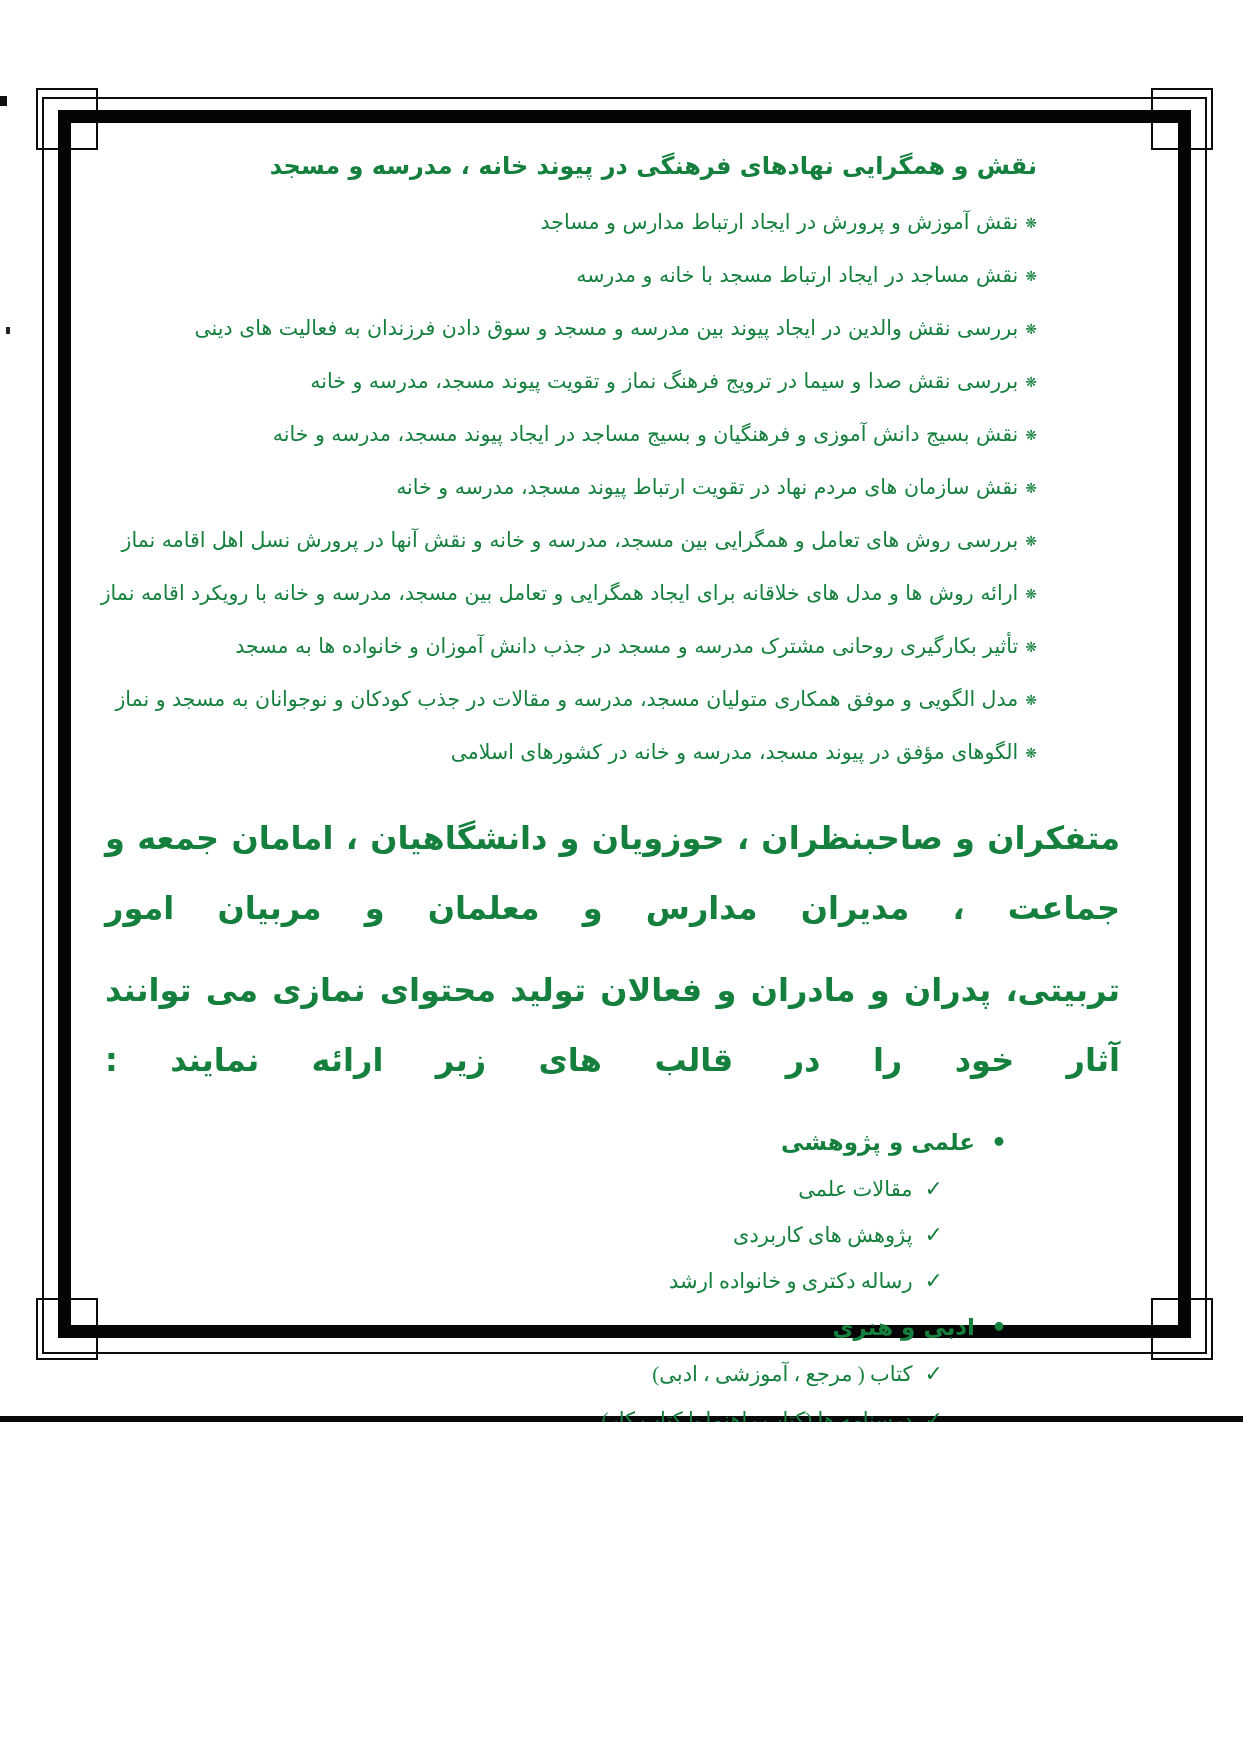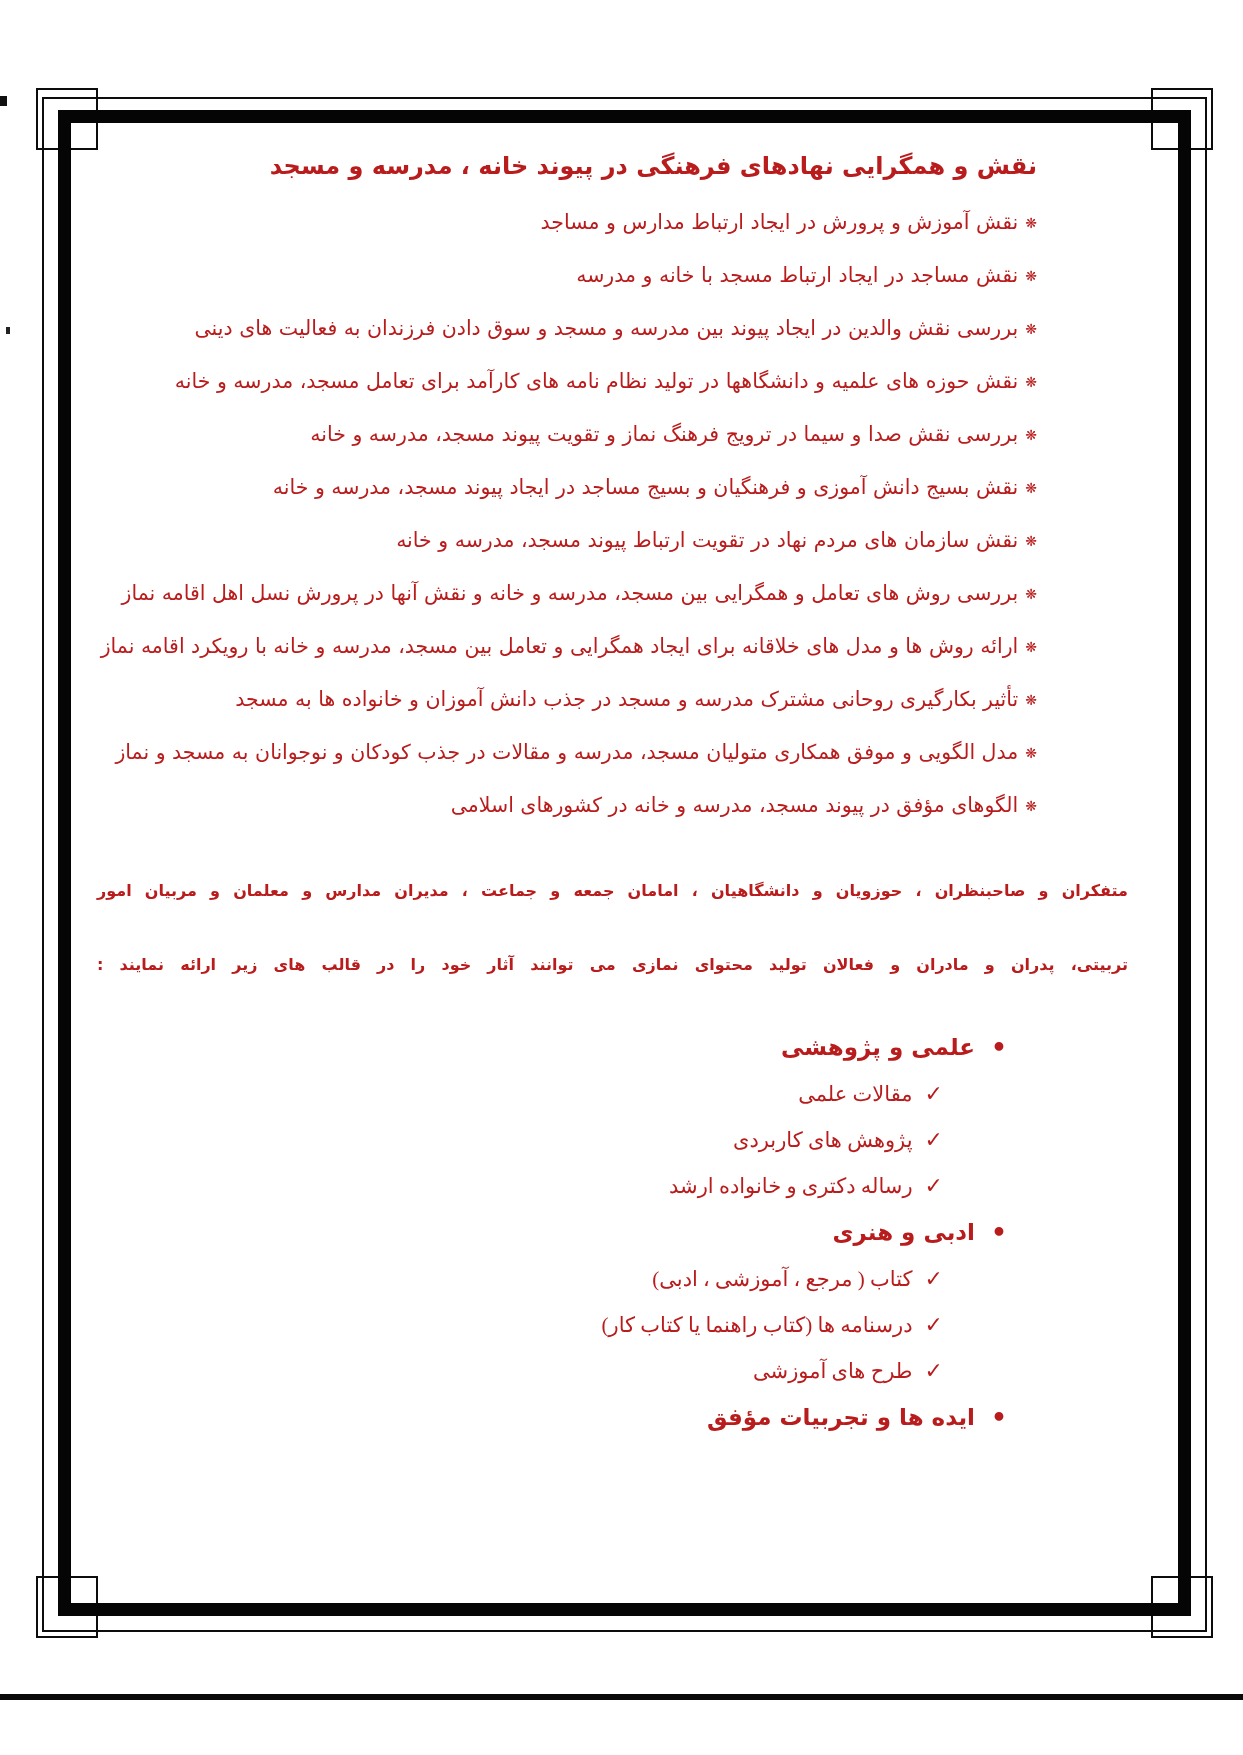--- a/index.html
+++ b/index.html
@@ -1,21 +1,21 @@
 <!DOCTYPE html>
 <html lang="fa" dir="rtl"><head>
 <meta charset="utf-8">
 <style>
   html,body { margin:0; padding:0; background:#ffffff; }
   .page {
     position:relative;
-    width:1243px; height:1700px;
+    width:1243px; height:1422px;
     background:#ffffff;
     font-family:"DejaVu Sans", sans-serif;
-    color:#b91c1c;
+    color:#15803d;
     overflow:hidden;
     direction:rtl;
   }
 
   
   .frame-thin {
     position:absolute; top:97px; left:42px; right:36px; bottom:68px;
     border:2px solid #0c0c0c;
   }
   .frame-thick {
@@ -53,22 +53,22 @@
 
   ul.topics { list-style:none; margin:0 95px 0 0; padding:0; }
   ul.topics li {
     font-size:20.5px; line-height:52px; white-space:nowrap;
     font-weight:500;
   }
   .star { display:inline-block; font-size:14px; margin-left:7px; vertical-align:1px; }
 
   .cta { margin:24px 0 0 10px; }
   .cta p {
-    margin:4px;
-    font-size:16px; font-weight:bold;
+    margin:12px;
+    font-size:32px; font-weight:bold;
     line-height:70px;
     text-align:justify; text-align-last:justify;
   }
 
   .sections { margin:24px 125px 0 0; }
   .section-header {
     font-size:23px; font-weight:bold; line-height:47px;
     white-space:nowrap;
   }
   .dot { display:inline-block; font-size:25px; margin-left:16px; vertical-align:-1px; }
@@ -95,21 +95,20 @@
   <div class="scan-dash-2"></div>
 
   <div class="content">
 
     <div class="heading">نقش و همگرایی نهادهای فرهنگی در پیوند خانه ، مدرسه و مسجد</div>
 
     <ul class="topics">
         <li><span class="star">❋</span><span>نقش آموزش و پرورش در ایجاد ارتباط مدارس و مساجد</span></li>
         <li><span class="star">❋</span><span>نقش مساجد در ایجاد ارتباط مسجد با خانه و مدرسه</span></li>
         <li><span class="star">❋</span><span>بررسی نقش والدین در ایجاد پیوند بین مدرسه و مسجد و سوق دادن فرزندان به فعالیت های دینی</span></li>
-        <li><span class="star">❋</span><span>نقش حوزه های علمیه و دانشگاهها در تولید نظام نامه های کارآمد برای تعامل مسجد، مدرسه و خانه</span></li>
         <li><span class="star">❋</span><span>بررسی نقش صدا و سیما در ترویج فرهنگ نماز و تقویت پیوند مسجد، مدرسه و خانه</span></li>
         <li><span class="star">❋</span><span>نقش بسیج دانش آموزی و فرهنگیان و بسیج مساجد در ایجاد پیوند مسجد، مدرسه و خانه</span></li>
         <li><span class="star">❋</span><span>نقش سازمان های مردم نهاد در تقویت ارتباط پیوند مسجد، مدرسه و خانه</span></li>
         <li><span class="star">❋</span><span>بررسی روش های تعامل و همگرایی بین مسجد، مدرسه و خانه و نقش آنها در پرورش نسل اهل اقامه نماز</span></li>
         <li><span class="star">❋</span><span>ارائه روش ها و مدل های خلاقانه برای ایجاد همگرایی و تعامل بین مسجد، مدرسه و خانه با رویکرد اقامه نماز</span></li>
         <li><span class="star">❋</span><span>تأثیر بکارگیری روحانی مشترک مدرسه و مسجد در جذب دانش آموزان و خانواده ها به مسجد</span></li>
         <li><span class="star">❋</span><span>مدل الگویی و موفق همکاری متولیان مسجد، مدرسه و مقالات در جذب کودکان و نوجوانان به مسجد و نماز</span></li>
         <li><span class="star">❋</span><span>الگوهای مؤفق در پیوند مسجد، مدرسه و خانه در کشورهای اسلامی</span></li>
       </ul>
 

